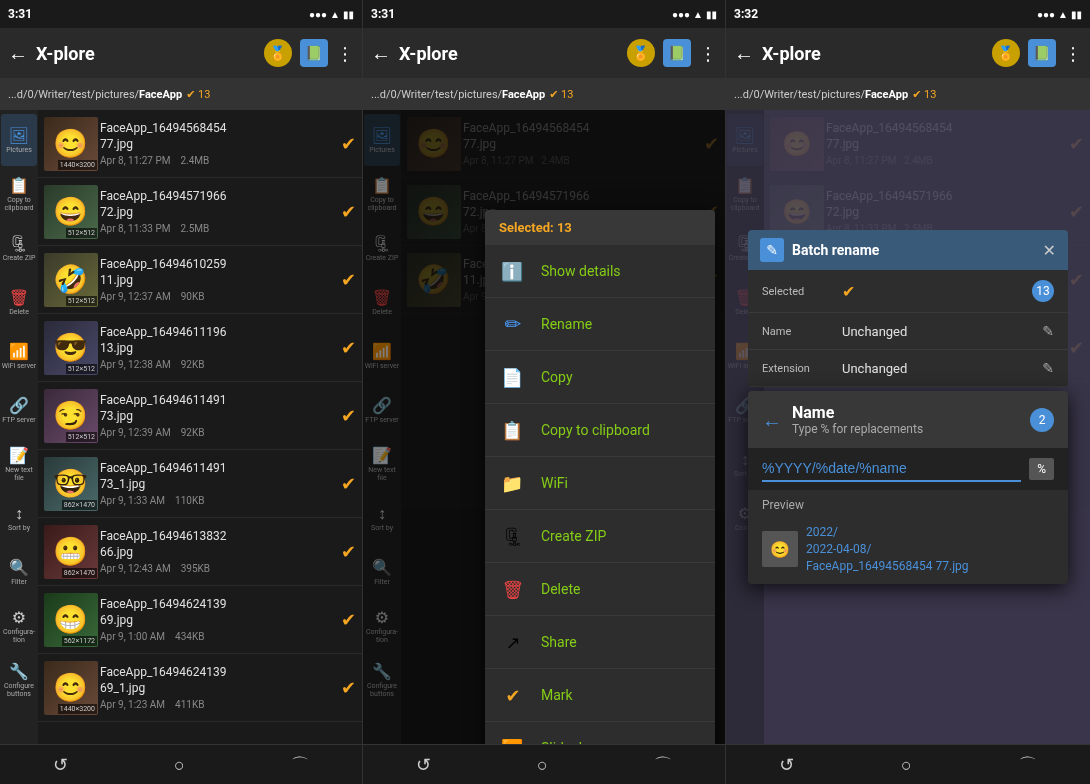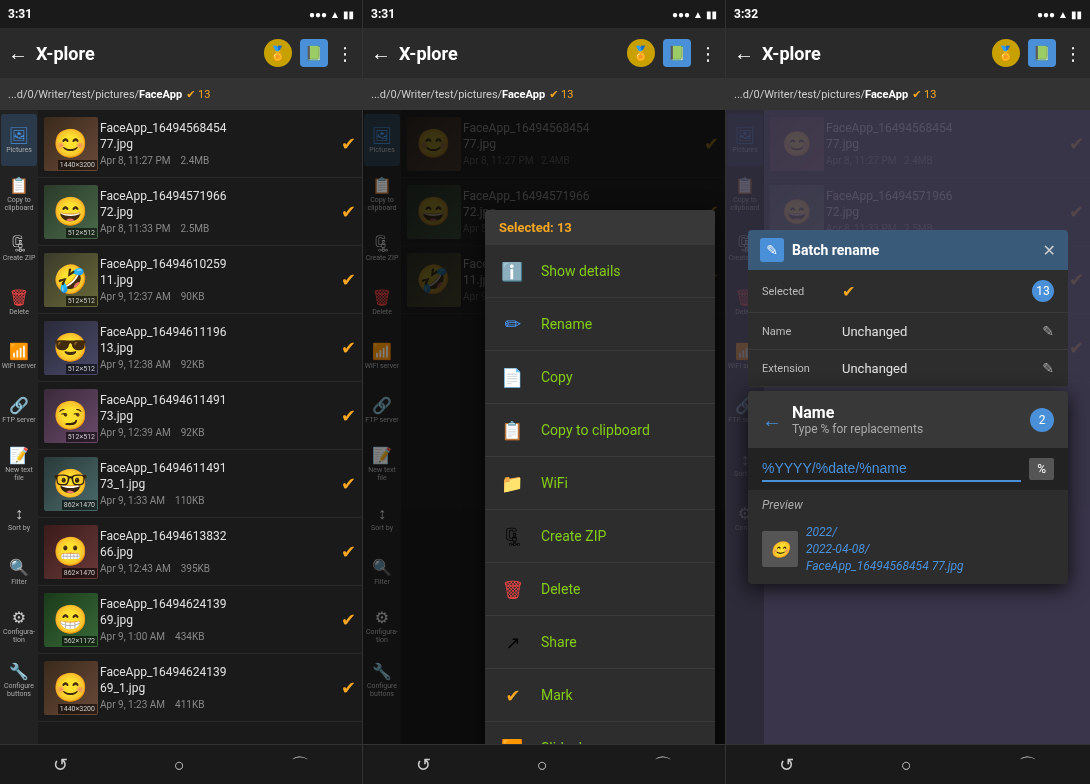--- a/index.html
+++ b/index.html
@@ -439,21 +439,20 @@
     .percent-btn {
       background: #555;
       color: #fff;
       font-size: 12px;
       padding: 4px 8px;
       border-radius: 2px;
       cursor: pointer;
     }
     .preview-section {
       padding: 8px 14px 4px;
-      font-style: italic;
     }
     .preview-label {
       color: #aaa;
       font-size: 12px;
       margin-bottom: 6px;
     }
     .preview-item {
       display: flex;
       align-items: center;
       gap: 8px;

